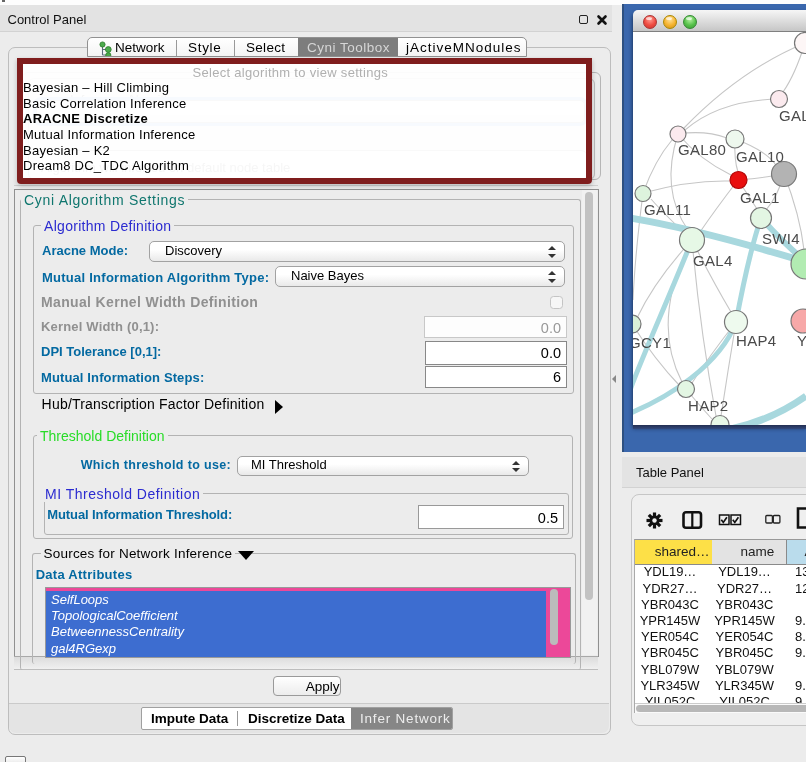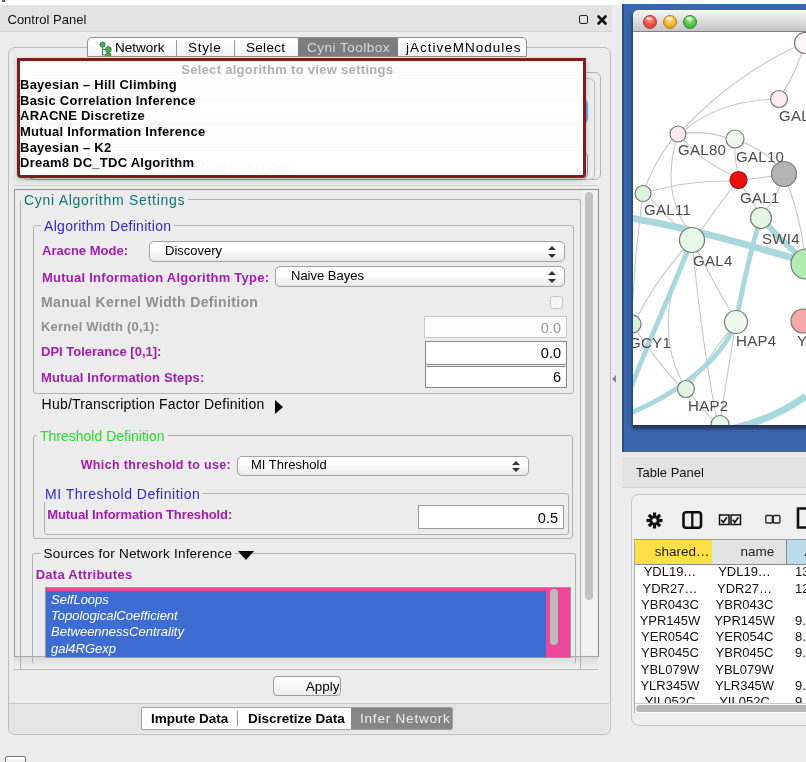--- a/index.html
+++ b/index.html
@@ -1,19 +1,19 @@
 <!DOCTYPE html>
 <html><head>
 <meta charset="utf-8">
 <style>
   html,body{margin:0;padding:0;}
   body{width:806px;height:762px;position:relative;overflow:hidden;
        font-family:"Liberation Sans",sans-serif;background:#ececec;}
   .abs{position:absolute;}
-  .lbl{font-size:13px;color:#a21caf;white-space:nowrap;}
+  .lbl{font-size:13px;color:#0369a1;white-space:nowrap;}
   .bold{font-weight:bold;}
   .gray{color:#909090;}
   .combo{position:absolute;border:1px solid #a2a2a2;border-radius:5px;
          background:linear-gradient(#ffffff 40%,#e9e9e9);}
   .combo .ctext{position:absolute;left:15px;top:1px;font-size:13px;color:#000;}
   .updn{position:absolute;right:5px;top:0;bottom:0;width:12px;}
   .updn:before{content:"";position:absolute;left:1px;top:3.5px;border:4px solid transparent;
      border-bottom:4.5px solid #333;border-top:none;}
   .updn:after{content:"";position:absolute;left:1px;bottom:3.5px;border:4px solid transparent;
      border-top:4.5px solid #333;border-bottom:none;}
@@ -149,21 +149,21 @@
 
 <div class="abs" style="left:9px;top:703px;width:600px;height:29px;background:#e4e4e4;border-top:1px solid #cacaca;border-radius:0 0 7px 7px;"></div>
 <div class="abs" style="left:141px;top:707px;width:310px;height:21px;background:#fff;border:1px solid #a0a0a0;border-radius:2px;overflow:hidden;">
   <div style="position:absolute;left:209px;top:0;width:101px;height:21px;background:#868686;"></div>
   <div style="position:absolute;left:94.5px;top:3px;width:1px;height:15px;background:#999;"></div>
   <div style="position:absolute;left:9px;top:3px;font-size:13.5px;font-weight:bold;color:#000;">Impute Data</div>
   <div style="position:absolute;left:106px;top:3px;font-size:13.5px;font-weight:bold;color:#000;">Discretize Data</div>
   <div style="position:absolute;left:218px;top:3px;font-size:13.5px;letter-spacing:.8px;color:#ededed;">Infer Network</div>
 </div>
 
-<div class="abs" style="left:16.5px;top:57.5px;width:563.5px;height:114px;background:rgba(255,255,255,.94);border:3px solid #7f1d1d;border-radius:0 0 4px 4px;box-shadow:0 2px 5px rgba(0,0,0,.22);z-index:40;font-weight:bold;">
+<div class="abs" style="left:16.5px;top:57.5px;width:563.5px;height:114px;background:rgba(255,255,255,.94);border:6px solid #7f1d1d;border-radius:0 0 4px 4px;box-shadow:0 2px 5px rgba(0,0,0,.22);z-index:40;">
   <div style="position:absolute;left:-14px;top:1.5px;width:100%;text-align:center;font-size:13px;letter-spacing:.3px;color:#b0b0b0;">Select algorithm to view settings</div>
   <div style="position:absolute;left:0.5px;top:16.5px;font-size:13px;letter-spacing:.25px;color:#000;line-height:15.65px;">
     Bayesian – Hill Climbing<br>
     Basic Correlation Inference<br>
     <b>ARACNE Discretize</b><br>
     Mutual Information Inference<br>
     Bayesian – K2<br>
     Dream8 DC_TDC Algorithm
   </div>
 </div>

